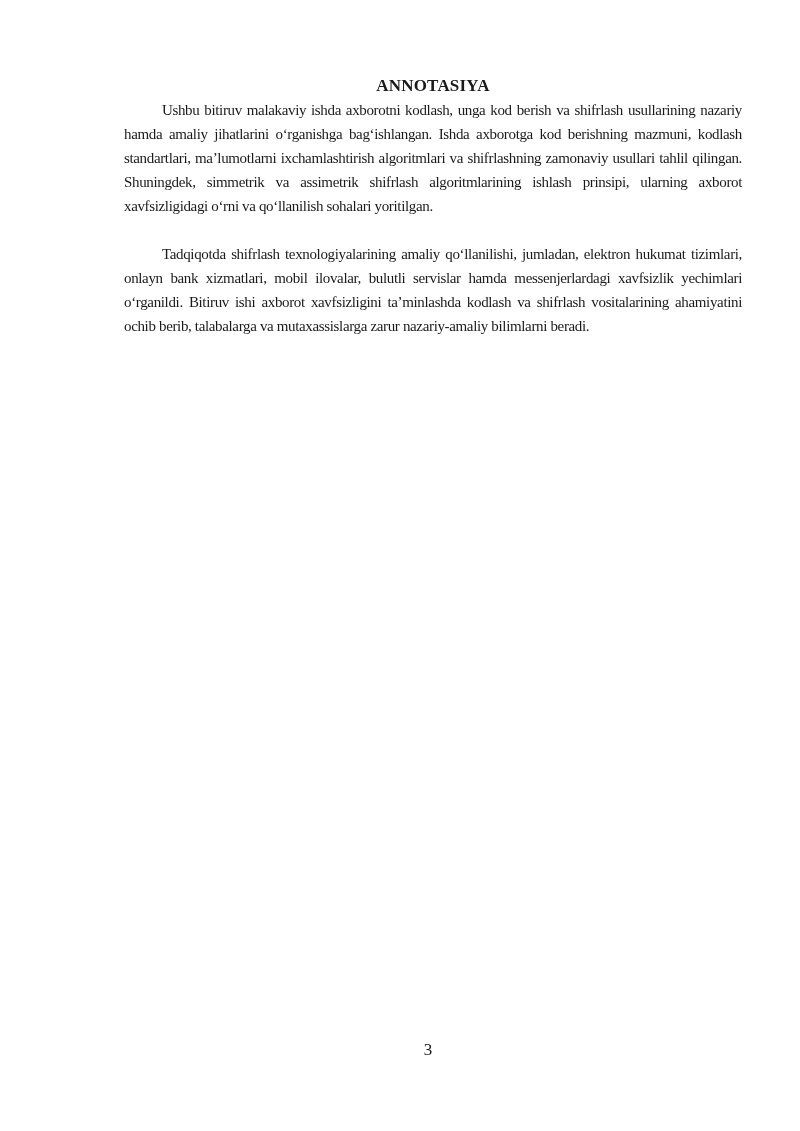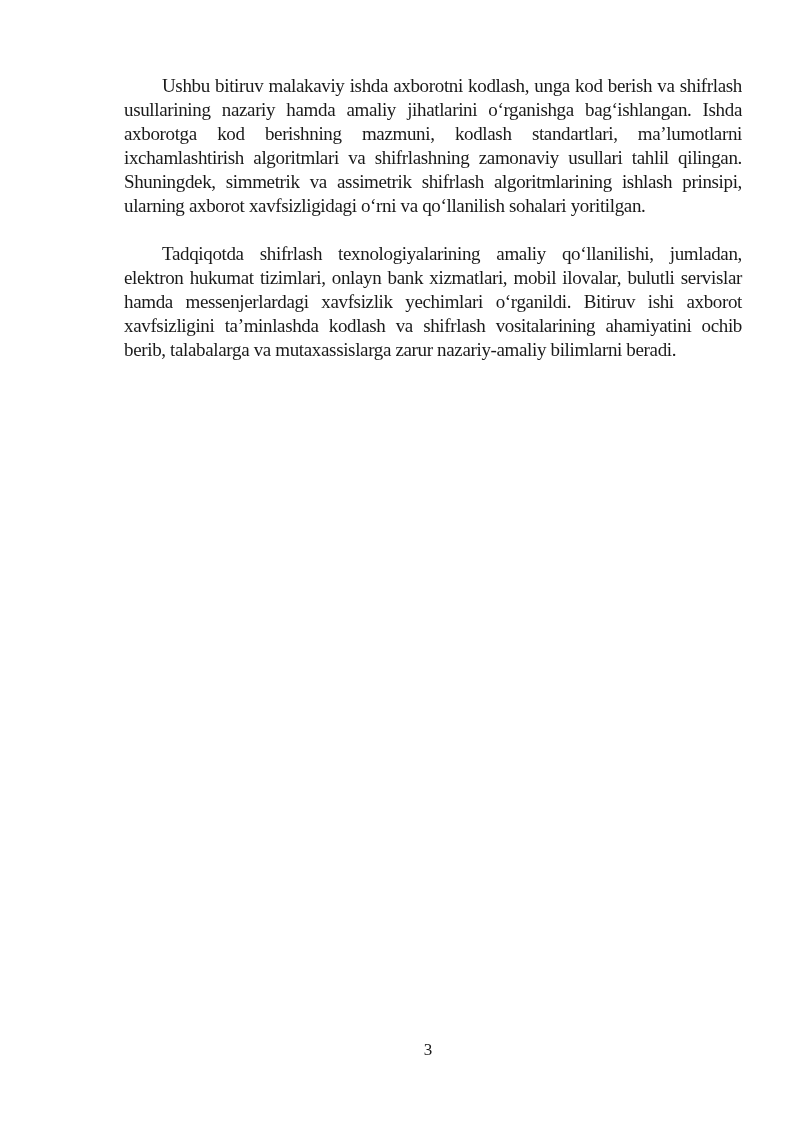--- a/index.html
+++ b/index.html
@@ -31,21 +31,21 @@
     .title {
       text-align: center;
       font-weight: bold;
       font-size: 17px;
       line-height: 24px;
       margin: 0;
       letter-spacing: 0.2px;
     }
     .para {
       margin: 0;
-      font-size: 19px;
+      font-size: 15px;
       line-height: 24px;
       text-align: justify;
       text-indent: 38px;
       letter-spacing: -0.35px;
       word-spacing: 0px;
     }
     .para + .para {
       margin-top: 24px;
     }
     .page-number {
@@ -56,17 +56,18 @@
       text-align: center;
       font-size: 17px;
       line-height: 20px;
     }
   </style>
 </head>
 <body>
 
 <div class="page">
   <div class="content">
+    <h1 class="title">ANNOTASIYA</h1>
     <p class="para">Ushbu bitiruv malakaviy ishda axborotni kodlash, unga kod berish va shifrlash usullarining nazariy hamda amaliy jihatlarini o‘rganishga bag‘ishlangan. Ishda axborotga kod berishning mazmuni, kodlash standartlari, ma’lumotlarni ixchamlashtirish algoritmlari va shifrlashning zamonaviy usullari tahlil qilingan. Shuningdek, simmetrik va assimetrik shifrlash algoritmlarining ishlash prinsipi, ularning axborot xavfsizligidagi o‘rni va qo‘llanilish sohalari yoritilgan.</p>
     <p class="para">Tadqiqotda shifrlash texnologiyalarining amaliy qo‘llanilishi, jumladan, elektron hukumat tizimlari, onlayn bank xizmatlari, mobil ilovalar, bulutli servislar hamda messenjerlardagi xavfsizlik yechimlari o‘rganildi. Bitiruv ishi axborot xavfsizligini ta’minlashda kodlash va shifrlash vositalarining ahamiyatini ochib berib, talabalarga va mutaxassislarga zarur nazariy-amaliy bilimlarni beradi.</p>
   </div>
   <div class="page-number">3</div>
 </div>
 
 </body></html>

